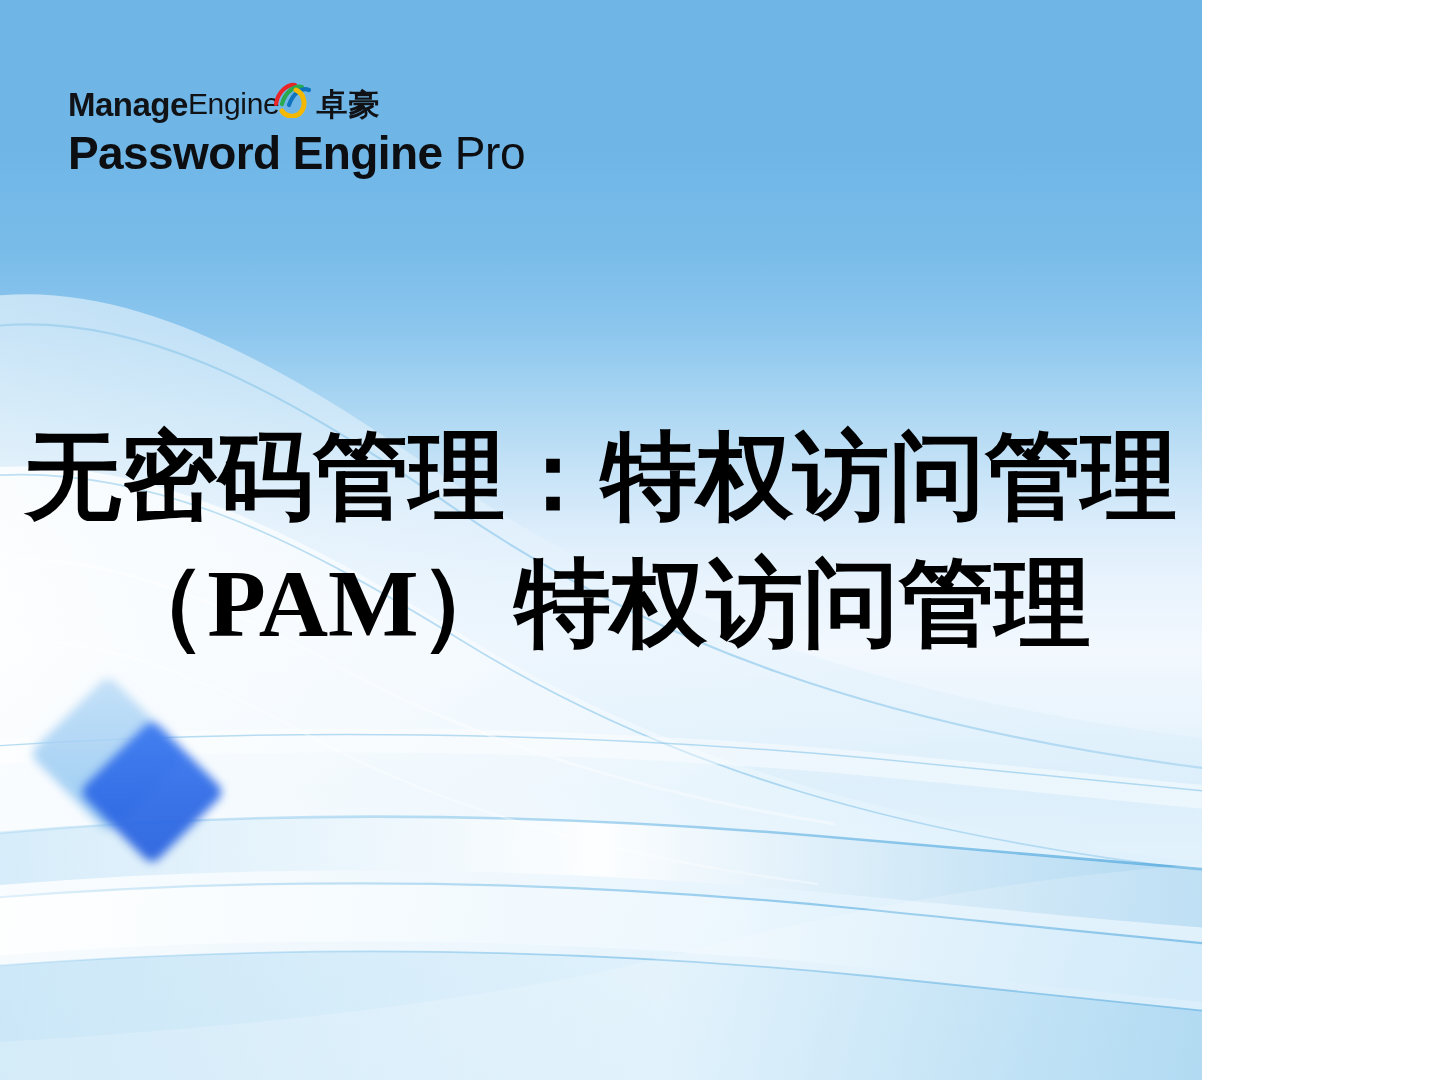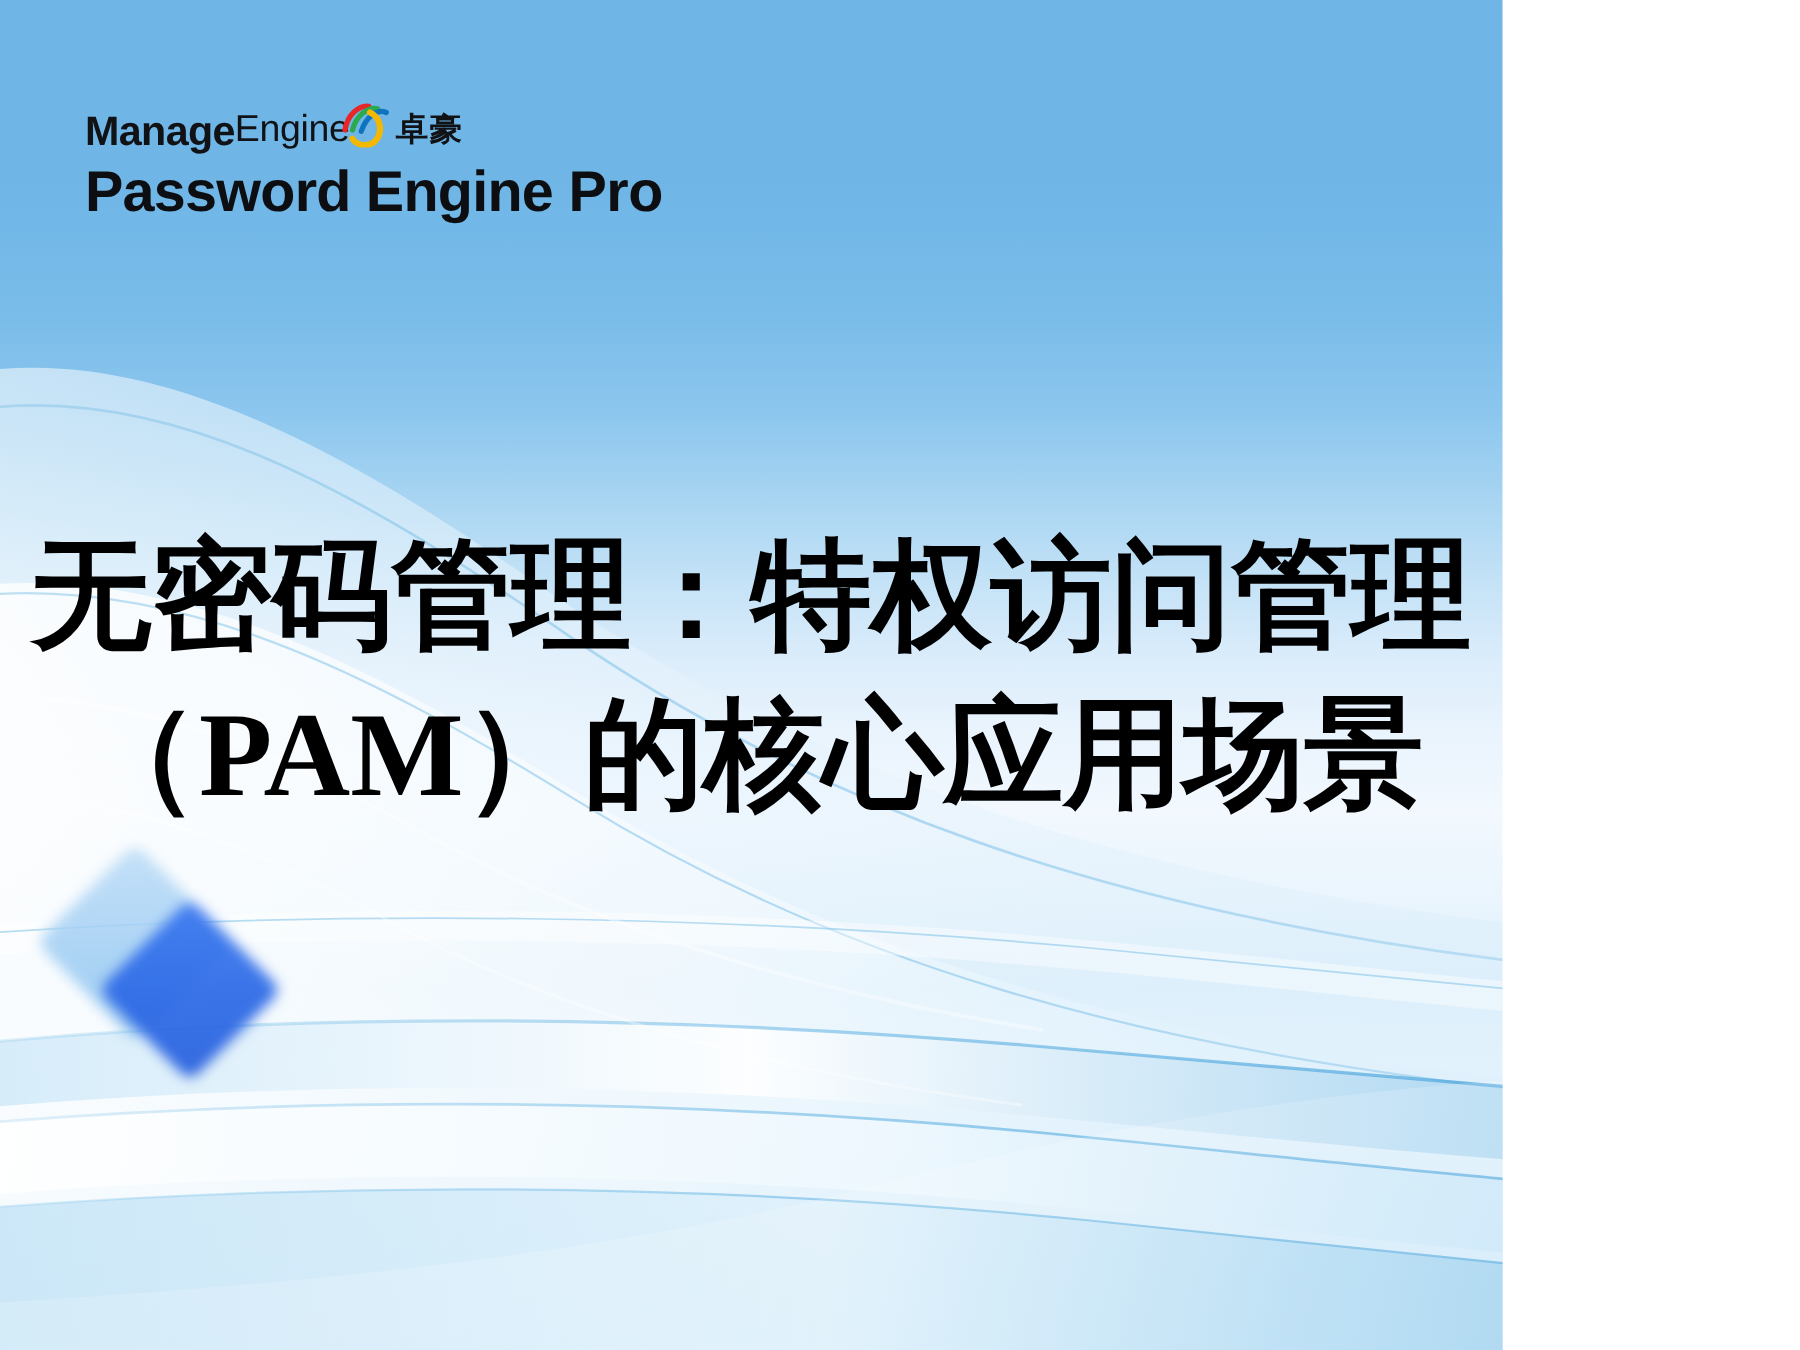--- a/index.html
+++ b/index.html
@@ -111,41 +111,41 @@
   }
   .me-swoosh {
     display: inline-block;
     width: 46px;
     height: 36px;
     margin-left: -11px;
     margin-top: -8px;
   }
   .me-swoosh svg { display:block; }
   .me-cn {
-    font-size: 26px;
+    font-size: 31px;
     font-weight: 700;
     color: #111215;
     margin-left: 2px;
     font-family: "DejaVu Sans", "Liberation Sans", sans-serif;
     letter-spacing: 1px;
   }
   .pmp-line {
     margin-top: 6px;
     line-height: 1;
     white-space: nowrap;
     color: #0d0e11;
   }
   .pmp-strong {
     font-size: 46px;
     font-weight: 700;
     letter-spacing: -0.6px;
   }
   .pmp-light {
     font-size: 46px;
-    font-weight: 700;
+    font-weight: 400;
     letter-spacing: -0.4px;
   }
 
   
   .title-block {
     position: absolute;
     left: 0;
     right: 0;
     top: 414px;
     text-align: center;
@@ -259,16 +259,16 @@
       <span class="me-cn">卓豪</span>
     </div>
 
     <div class="pmp-line">
       <span class="pmp-strong">Password Engine</span><span class="pmp-light"> Pro</span>
     </div>
   </div>
 
   <div class="title-block">
     <div class="title-line">无密码管理：特权访问管理</div>
-    <div class="title-line">（PAM）的核心应用场景</div>
+    <div class="title-line">（PAM）特权访问管理</div>
   </div>
 
 </div>
 
 </body></html>

